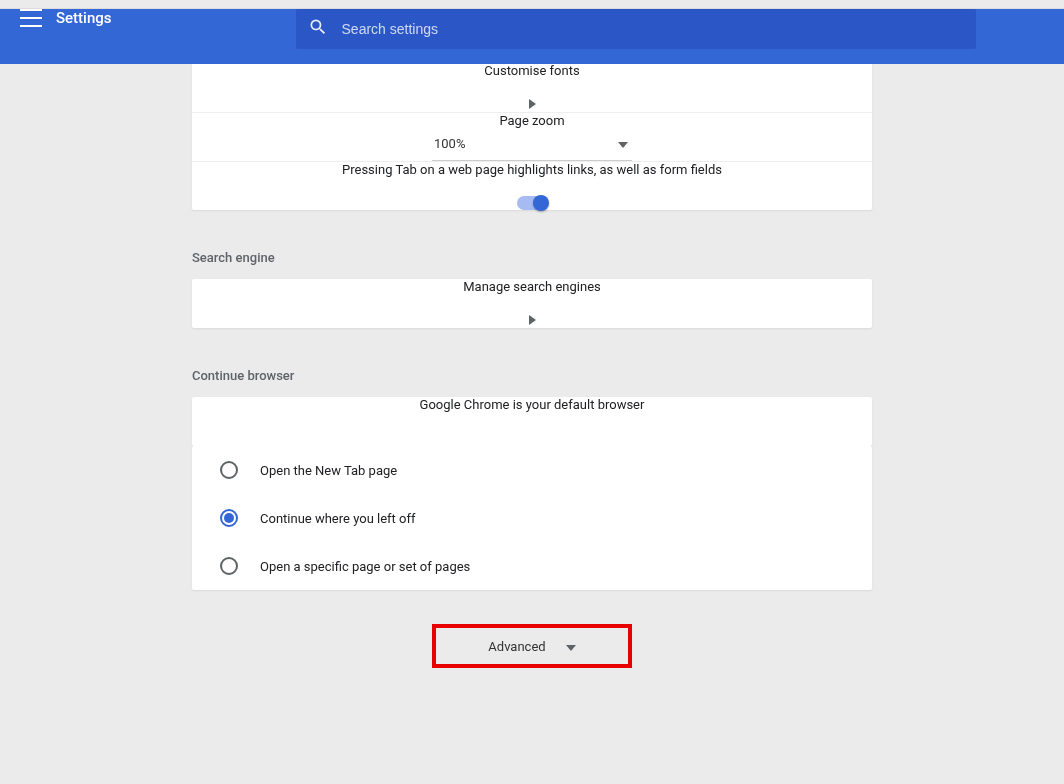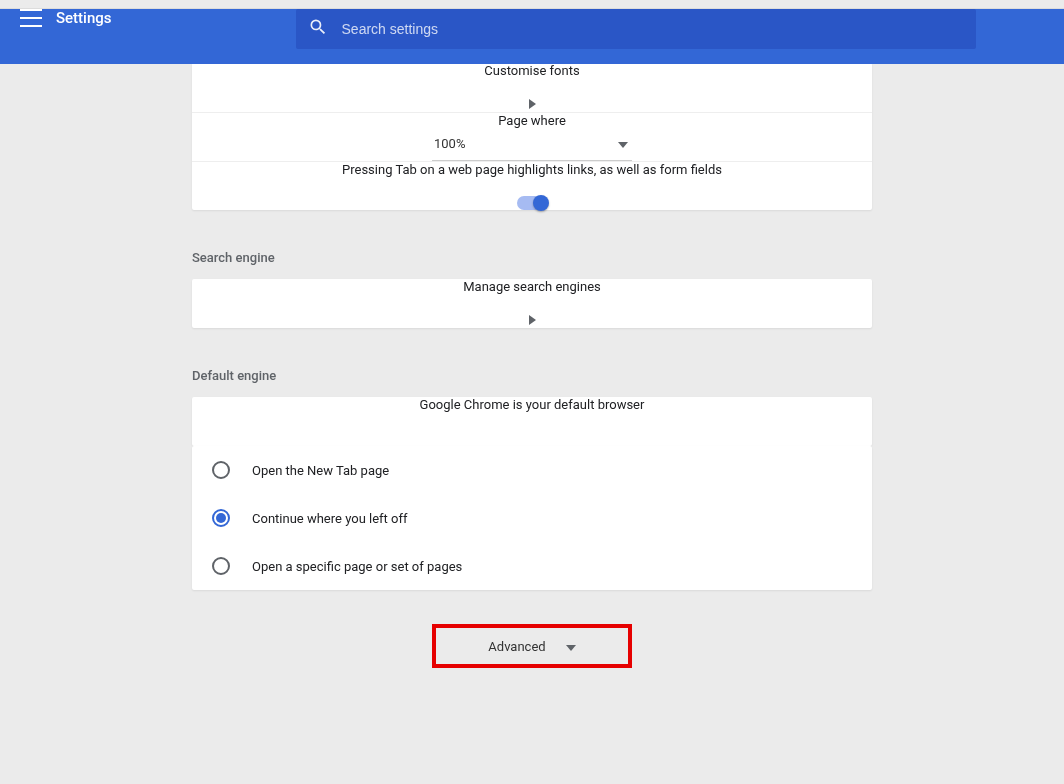--- a/index.html
+++ b/index.html
@@ -39,21 +39,21 @@
     align-items:center; justify-content: space-between; color:#333; font-size:13px; padding:0 4px 6px 2px;
     cursor:pointer;
   }
   .caret svg { width: 10px; height: 6px; fill:#5f6368; }
 
   .switch { width: 30px; height: 14px; background:#a6bbf2; border-radius:8px; position:relative;}
   .switch .knob { width:16px; height:16px; background:#3367d6; border-radius:50%; position:absolute; right:-2px; top:-1px; box-shadow:0 1px 2px rgba(0,0,0,0.3);}
 
   .section-title { font-size: 13px; color: #5f6368; font-weight:500; margin: 40px 0 14px 0; }
 
-  .radio-row { height: 48px; padding: 0 20px; display:flex; align-items:center; font-size:13px; color:#202124; }
+  .radio-row { height: 48px; padding: 0 20px; display:flex; align-items:center; font-size:13px; color:#202124;margin-left:8px; }
   .radio { width:18px; height:18px; border:2px solid #5f6368; border-radius:50%; margin-right: 22px; position:relative; flex-shrink:0; cursor:pointer;}
   .radio.checked { border-color:#3367d6; }
   .radio.checked::after { content:""; position:absolute; width:10px; height:10px; background:#3367d6; border-radius:50%; top:2px; left:2px;}
 
   .link { color:#3367d6; cursor:pointer;}
 
   .advanced-wrap { display:flex; justify-content:center; margin-top:34px;}
   .advanced {
     border: 4px solid #e60000; width: 200px; height: 44px;
     display:flex; align-items:center; justify-content:center; gap:20px;
@@ -89,21 +89,21 @@
     <div class="card" style="margin-top:-1px;">
       <div class="row">
         <span class="label">Customise fonts</span>
         <span class="chevron">
           <svg viewBox="0 0 7 10">
               <path d="M0 0l7 5-7 5z"></path>
             </svg>
         </span>
       </div>
       <div class="row">
-        <span class="label">Page where</span>
+        <span class="label">Page zoom</span>
         <div class="dropdown">
           <span>100%</span>
           <span class="caret">
             <svg viewBox="0 0 10 6">
                 <path d="M0 0h10L5 6z"></path>
               </svg>
           </span>
         </div>
       </div>
       <div class="row">
@@ -119,21 +119,21 @@
       <div class="row">
         <span class="label">Manage search engines</span>
         <span class="chevron">
           <svg viewBox="0 0 7 10">
               <path d="M0 0l7 5-7 5z"></path>
             </svg>
         </span>
       </div>
     </div>
 
-    <div class="section-title">Default engine</div>
+    <div class="section-title">Continue browser</div>
     <div class="card">
       <div class="row">
         <span class="label">Google Chrome is your default browser</span>
       </div>
     </div>
 
     <div class="card">
       <div class="radio-row">
         <span class="radio"></span>
         <span>Open the New Tab page</span>

